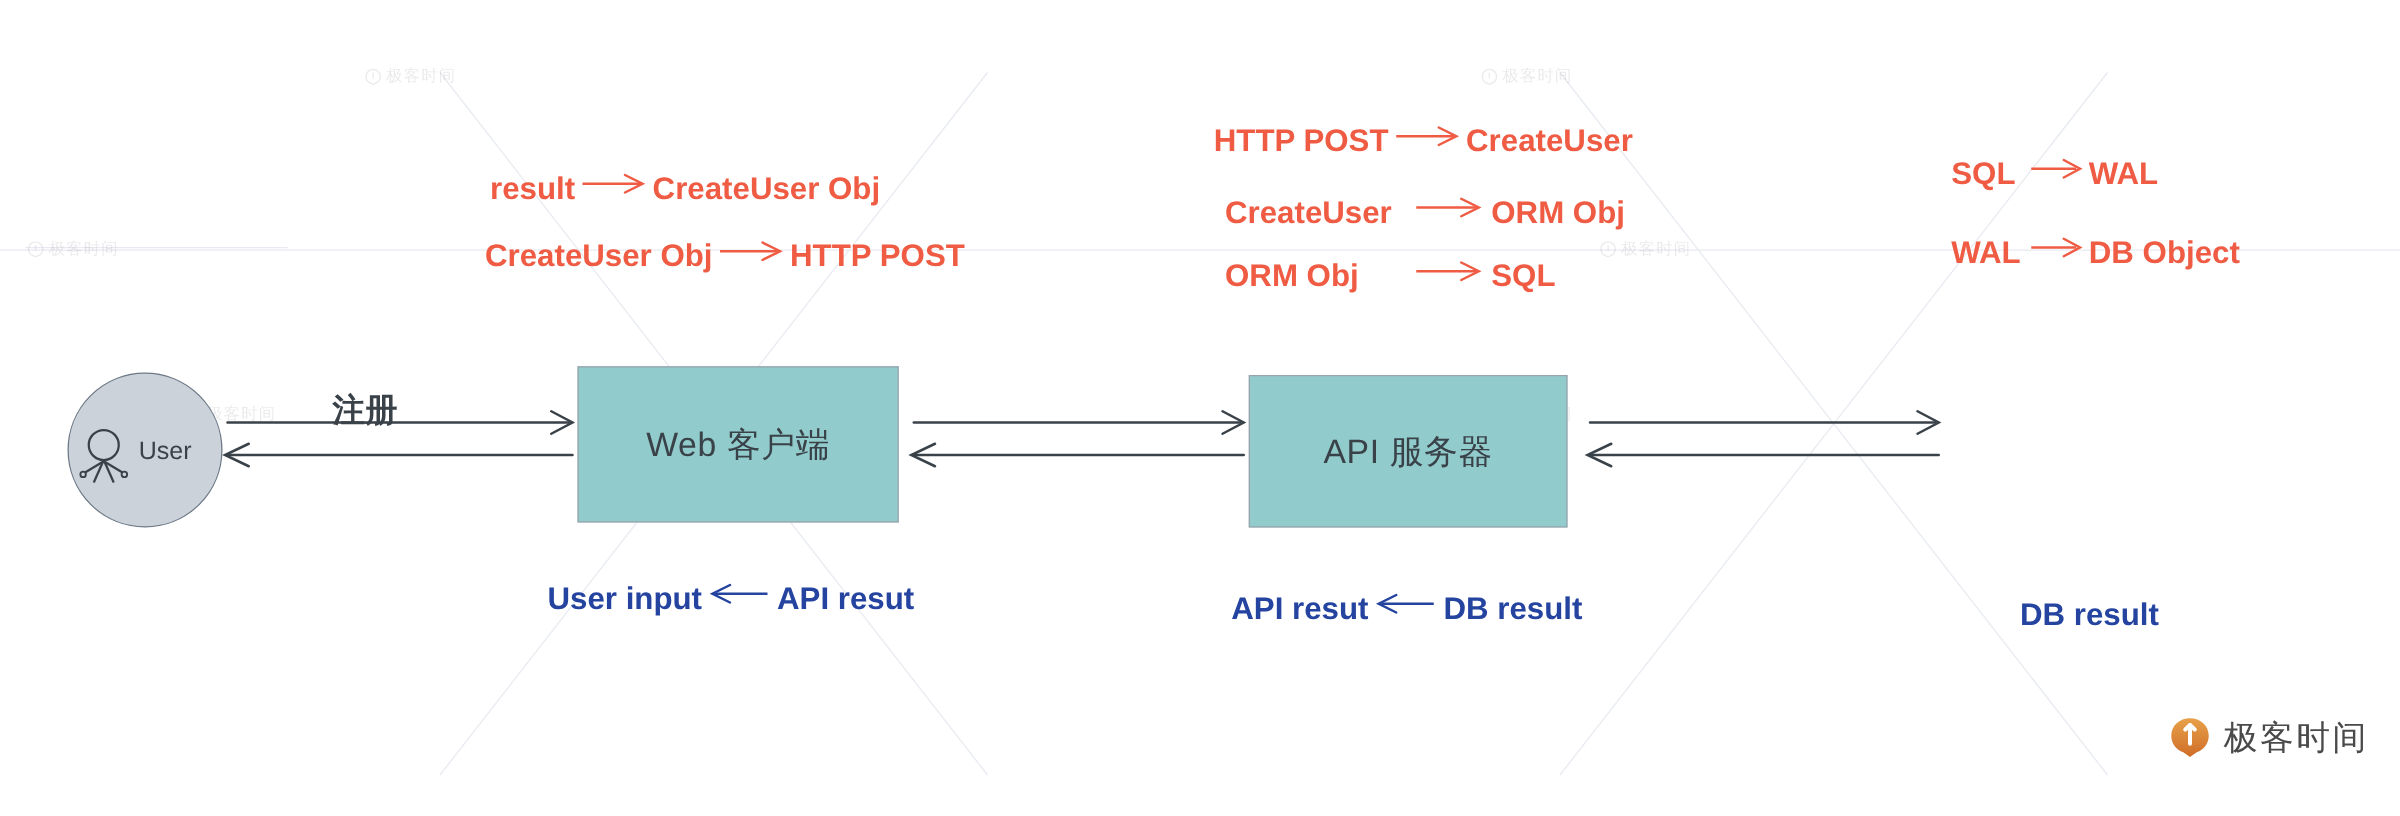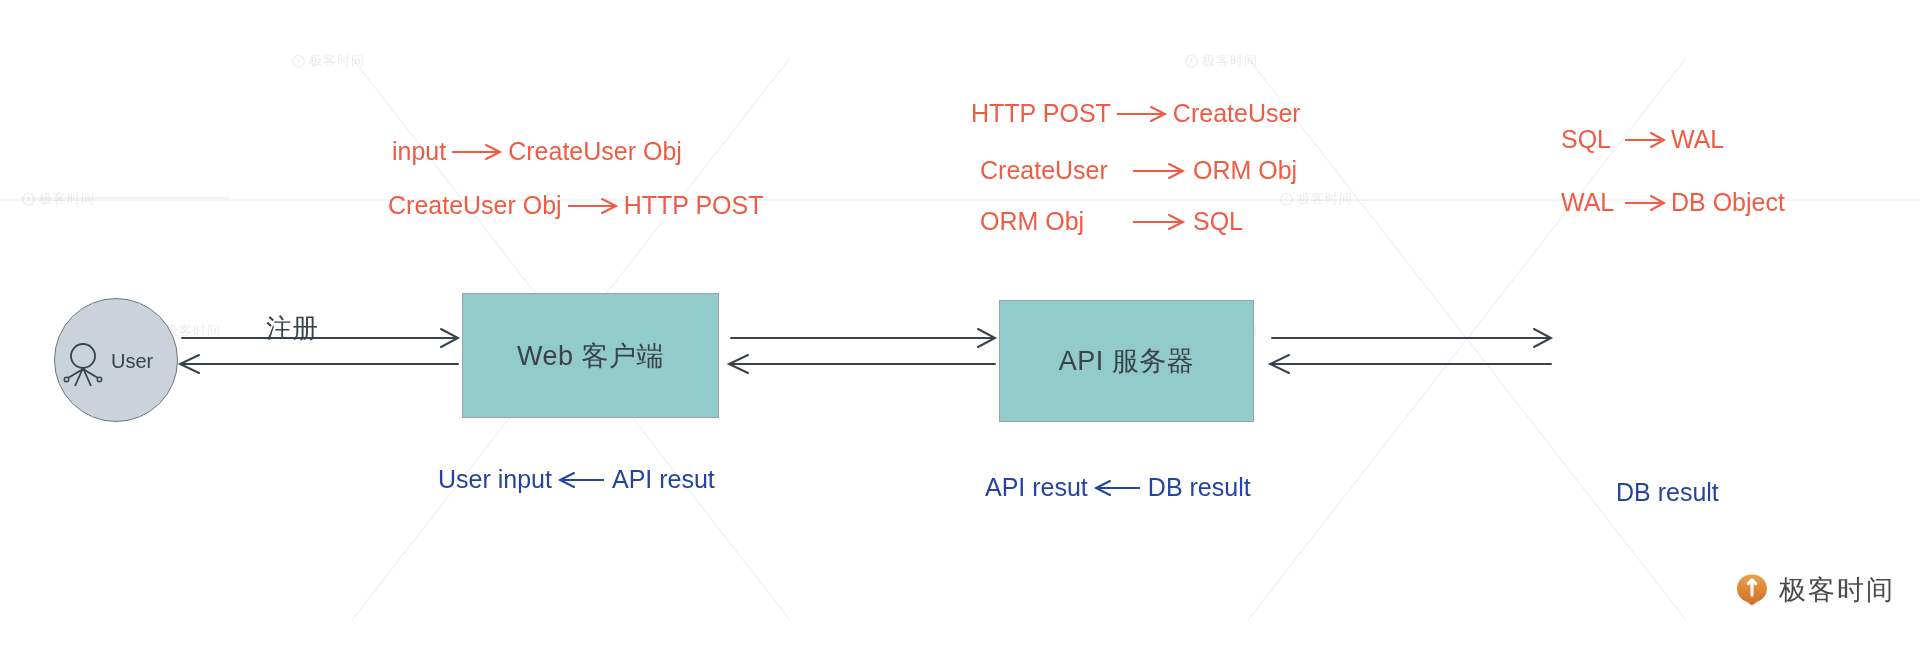--- a/index.html
+++ b/index.html
@@ -66,21 +66,21 @@
     color: #3a4249;
     font-size: 20px;
     margin-top: 2px;
   }
 
   
   .ann {
     position: absolute;
     white-space: nowrap;
     display: flex;
-    align-items: center;
+    font-weight: bold;
   }
   .ann-orange {
     color: #ef5b43;
     font-size: 25px;
   }
   .ann-blue {
     color: #2544a0;
     font-size: 25px;
   }
   .ann-dark {
@@ -179,21 +179,21 @@
   </div>
   <div class="wm" style="left:1185px; top:322px;">
     <svg width="13" height="13" viewBox="0 0 24 24">
       <path d="M12 1C6 1 1.5 5.5 1.5 11.5c0 5 3.5 9 8 10.3l2.5 1.2 2.5-1.2c4.5-1.3 8-5.3 8-10.3C22.5 5.5 18 1 12 1z" fill="none" stroke="#8a8a8a" stroke-width="2"></path>
       <path d="M12 6v8" stroke="#8a8a8a" stroke-width="2"></path>
     </svg>
     <span class="wm-text">极客时间</span>
   </div>
 
   <div class="ann ann-orange" style="left:392px; top:137px;">
-    <span class="term">input</span>
+    <span class="term">result</span>
     <span class="arrow-gap">
       <svg width="62" height="20" viewBox="0 0 62 20">
         <path d="M6 10 H52" stroke="#ef5b43" stroke-width="2" fill="none"></path>
         <path d="M40 3 L54 10 L40 17" stroke="#ef5b43" stroke-width="2" fill="none" stroke-linecap="round"></path>
       </svg>
     </span>
     <span class="term">CreateUser Obj</span>
   </div>
 
   <div class="ann ann-orange" style="left:388px; top:191px;">

